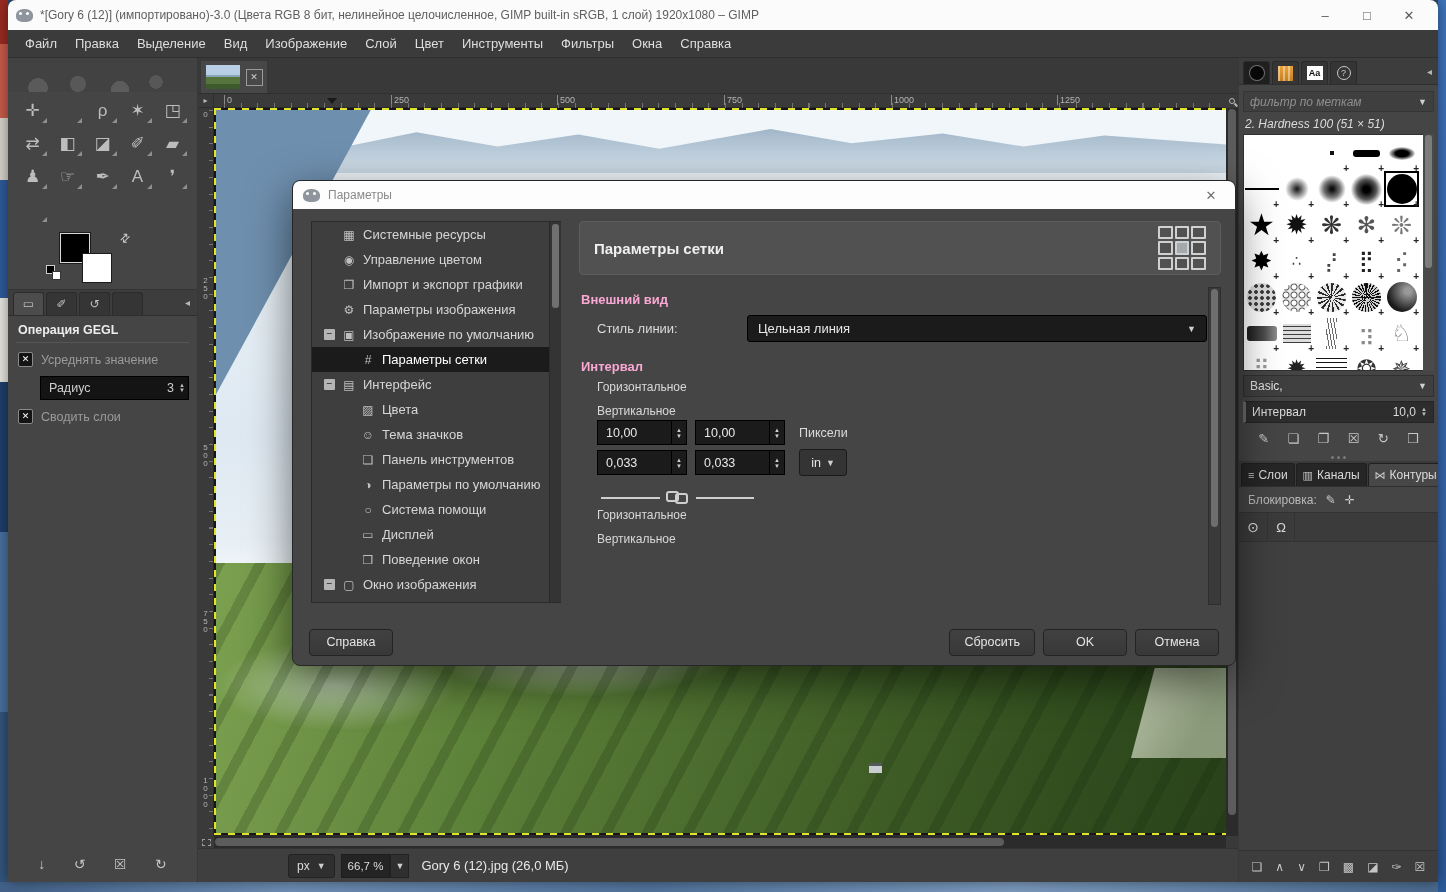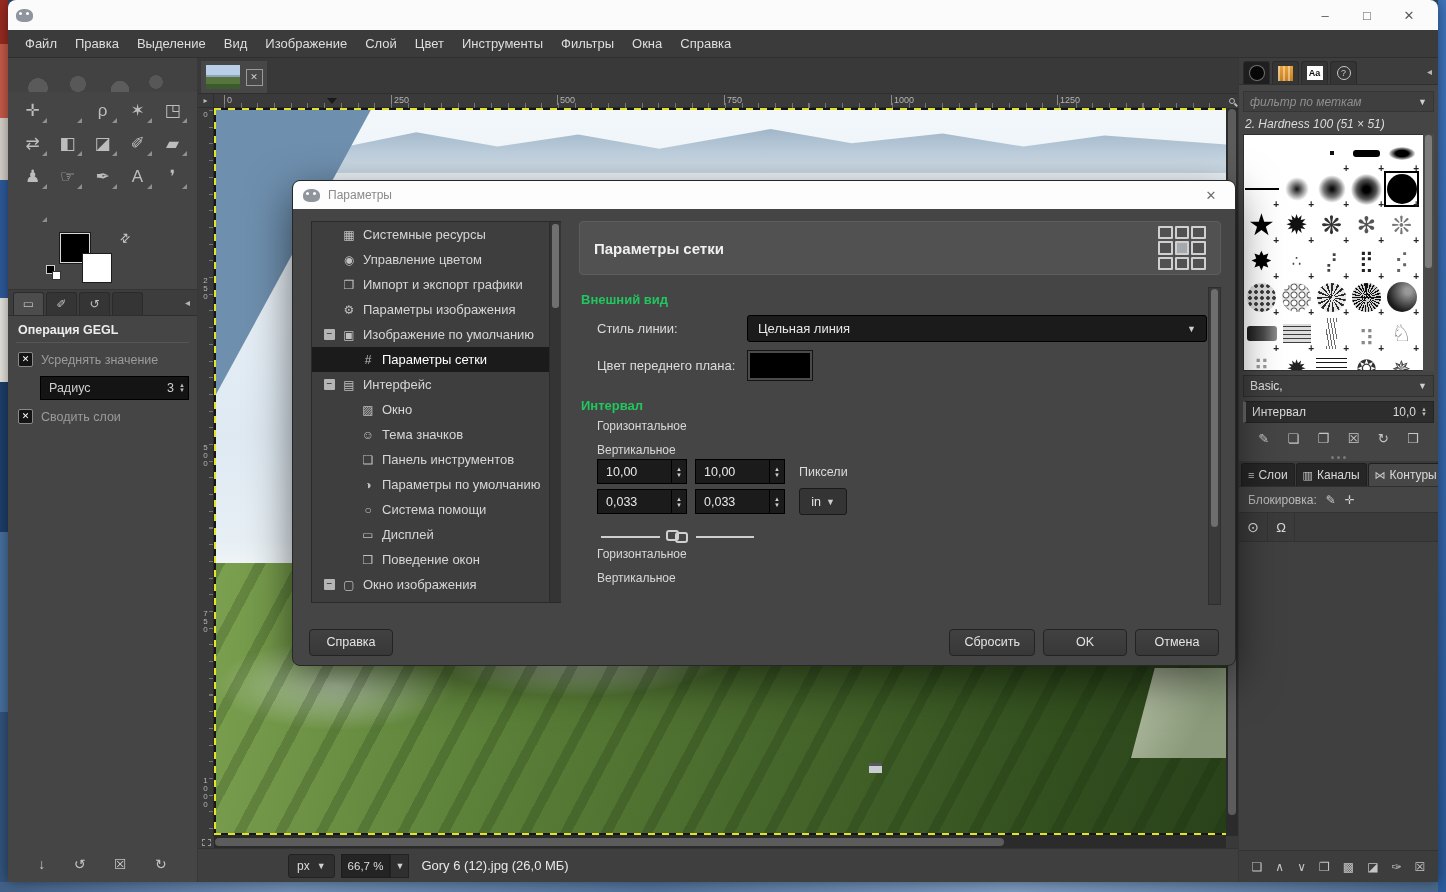--- a/index.html
+++ b/index.html
@@ -234,21 +234,21 @@
   .side-row.selected { background:#1b1b1b; color:#fff; }
   .list-sb { position:absolute; right:0; top:0; bottom:0; width:12px; background:#343434; border-left:1px solid #2a2a2a; }
   .list-sb i { position:absolute; left:2px; right:2px; top:2px; height:84px; background:#707070; border-radius:3px; }
 
   .content { position:absolute; left:286px; top:40px; width:642px; height:384px; overflow:hidden; }
   .content-header { height:54px; background:#515151; border:1px solid #5d5d5d; border-radius:4px; display:flex; align-items:center; padding:0 14px; }
   .content-header h1 { font-size:15px; font-weight:bold; color:#f0f0f0; }
   .grid-icon { margin-left:auto; width:48px; height:44px; display:grid; grid-template-columns:repeat(3,1fr); grid-template-rows:repeat(3,1fr); gap:2px; }
   .grid-icon span { border:2px solid #d0d0d0; border-radius:1px; }
   .grid-icon span:nth-child(5) { background:#a4a9ae; }
-  .sec-title { font-weight:bold; color:#22c55e; font-size:13px; margin:17px 0 6px 2px; }
+  .sec-title { font-weight:bold; color:#f9a8d4; font-size:13px; margin:17px 0 6px 2px; }
   .form-row { display:flex; align-items:center; margin:8px 14px 8px 18px; }
   .form-label { width:150px; flex:none; color:#dcdcdc; font-size:13px; }
   .combo { flex:1; height:27px; background:#1b1b1b; border:1px solid #000; border-radius:3px; color:#e8e8e8;
     display:flex; align-items:center; padding:0 10px; font-size:13px; }
   .combo .chev { margin-left:auto; }
   .swatch-btn { width:66px; height:31px; border:1px solid #141414; box-shadow:inset 0 0 0 2px #4a4a4a; }
   .cols { display:flex; margin:4px 0 2px 18px; gap:10px; font-size:12px; color:#d8d8d8;flex-direction:column; }
   .cols span { width:88px; }
   .spin-grid-row { display:flex; align-items:center; gap:8px; margin:2px 0 4px 18px; }
   .spinbox { width:90px; height:25px; background:#1b1b1b; border:1px solid #000; display:flex; align-items:center;
@@ -284,20 +284,21 @@
   <span style="height:180px;background:#48709f"></span>
   <span style="flex:1;background:#32547c"></span>
 </div>
 <div class="desk-bottom"></div>
 <div class="desk-right"></div>
 
 <div class="win">
 
   <header class="titlebar">
     <span class="gimp-icon"></span>
+    <span class="win-title">*[Gory 6 (12)] (импортировано)-3.0 (Цвета RGB 8 бит, нелинейное целочисленное, GIMP built-in sRGB, 1 слой) 1920x1080 – GIMP</span>
     <span class="win-controls">
       <span>–</span>
       <span>□</span>
       <span>✕</span>
     </span>
   </header>
 
   <nav class="menubar">
 
   <span class="menu-item">Файл</span>
@@ -713,21 +714,21 @@
 
         <div class="side-row ind1">
           <span class="exp">−</span>
           <span class="ico">▤</span>
           <span>Интерфейс</span>
         </div>
 
         <div class="side-row ind2">
           <span class="exp"></span>
           <span class="ico">▨</span>
-          <span>Окно</span>
+          <span>Цвета</span>
         </div>
 
         <div class="side-row ind2">
           <span class="exp"></span>
           <span class="ico">☺</span>
           <span>Тема значков</span>
         </div>
 
         <div class="side-row ind2">
           <span class="exp"></span>
@@ -794,24 +795,20 @@
       <div class="sec-title">Внешний вид</div>
 
       <div class="form-row">
         <span class="form-label">Стиль линии:</span>
         <span class="combo">
           <span>Цельная линия</span>
           <span class="chev">▼</span>
         </span>
       </div>
 
-      <div class="form-row">
-        <span class="form-label">Цвет переднего плана:</span>
-        <span class="swatch-btn" style="background:#000"></span>
-      </div>
 
 
       <div class="sec-title">Интервал</div>
 
       <div class="cols">
         <span>Горизонтальное</span>
         <span>Вертикальное</span>
       </div>
 
       <div class="spin-grid-row">

